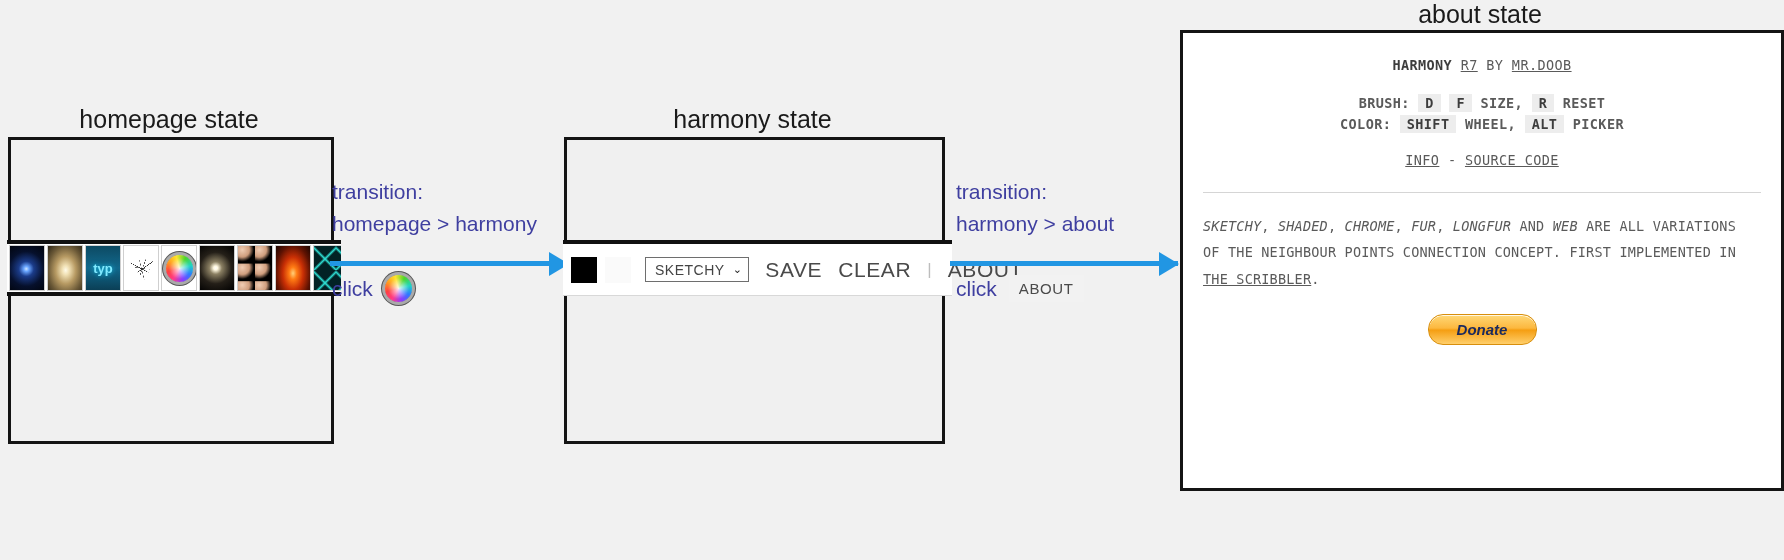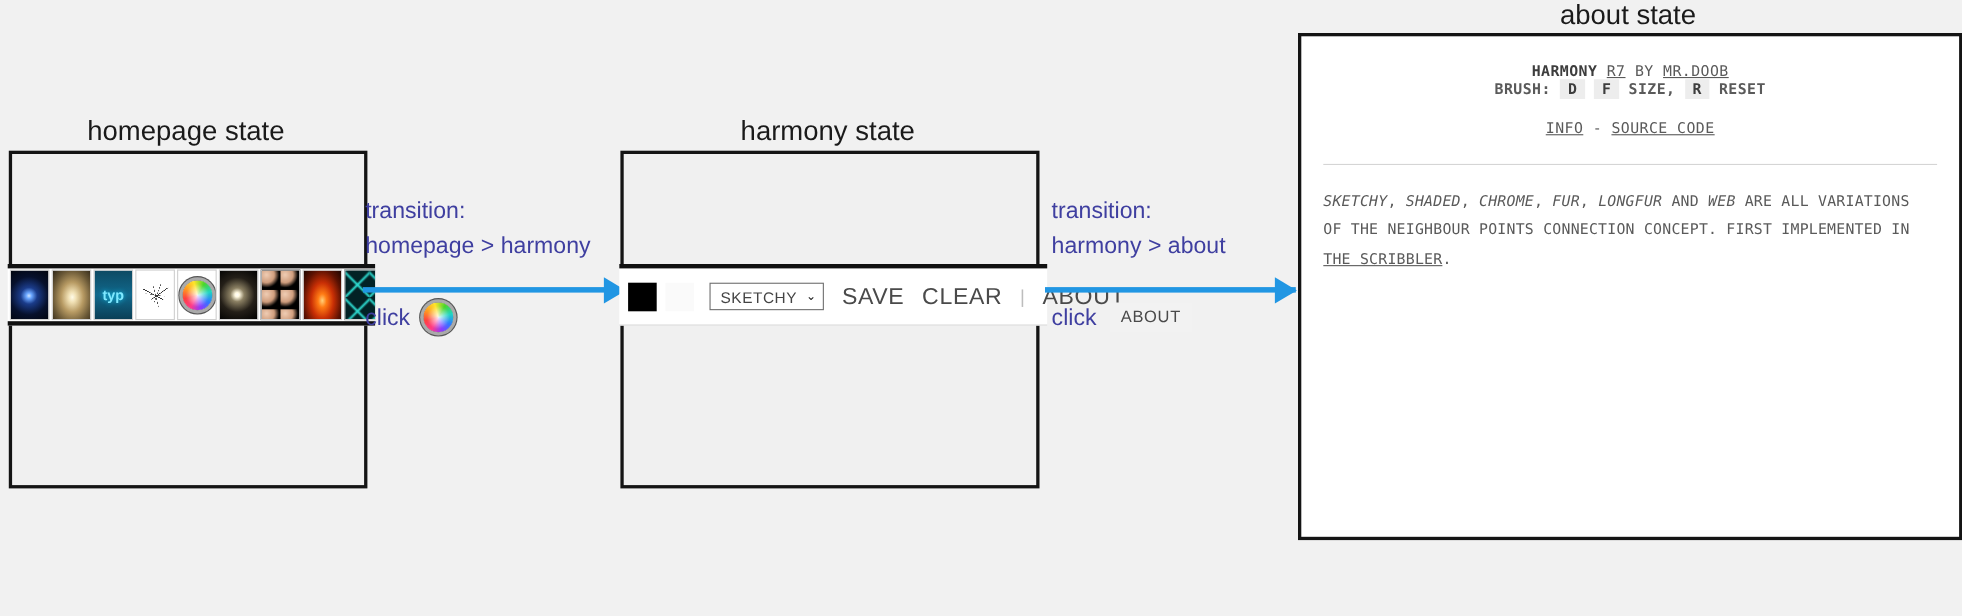--- a/index.html
+++ b/index.html
@@ -168,21 +168,21 @@
   .about-inner{
     position:absolute;
     inset:0;
     padding:24px 18px 0 18px;
     box-sizing:border-box;
     font-family:"DejaVu Sans Mono","Liberation Mono",monospace;
     color:#5a5a5a;
     font-size:13.5px;
   }
   .about-center{text-align:center;}
-  .about-head{letter-spacing:.4px;}
+  .about-head{letter-spacing:.4px;margin-bottom:22px;}
   .about-head b{color:#3d3d3d;font-weight:bold;}
   .u{text-decoration:underline;}
   .key{
     background:#ededed;
     padding:1px 7px;
     color:#3d3d3d;
   }
   .about-row{letter-spacing:.4px;margin-bottom:5px;font-weight:bold;}
   .about-links{letter-spacing:.4px;margin-top:20px;}
   .about-hr{
@@ -332,32 +332,42 @@
 
         <div class="about-center about-row">
           <span>BRUSH:</span>
           <span class="key">D</span>
           <span class="key">F</span>
           <span>SIZE,</span>
           <span class="key">R</span>
           <span>RESET</span>
         </div>
 
+        <div class="about-center about-row">
+          <span>COLOR:</span>
+          <span class="key">SHIFT</span>
+          <span>WHEEL,</span>
+          <span class="key">ALT</span>
+          <span>PICKER</span>
+        </div>
 
         <div class="about-center about-links">
           <span class="u">INFO</span>
           <span>-</span>
           <span class="u">SOURCE CODE</span>
         </div>
 
         <hr class="about-hr">
 
         <div class="about-body">
           <p class="about-p"><i>SKETCHY</i><span>, </span><i>SHADED</i><span>, </span><i>CHROME</i><span>, </span><i>FUR</i><span>, </span><i>LONGFUR</i><span> AND </span><i>WEB</i><span> ARE ALL VARIATIONS OF THE NEIGHBOUR POINTS CONNECTION CONCEPT. FIRST IMPLEMENTED IN </span><span class="u">THE SCRIBBLER</span><span>.</span></p>
 
         </div>
 
+        <div class="donate-wrap">
+          <span class="donate">Donate</span>
+        </div>
 
       </div>
     </div>
   </div>
 
 </div>
 
 </body></html>

